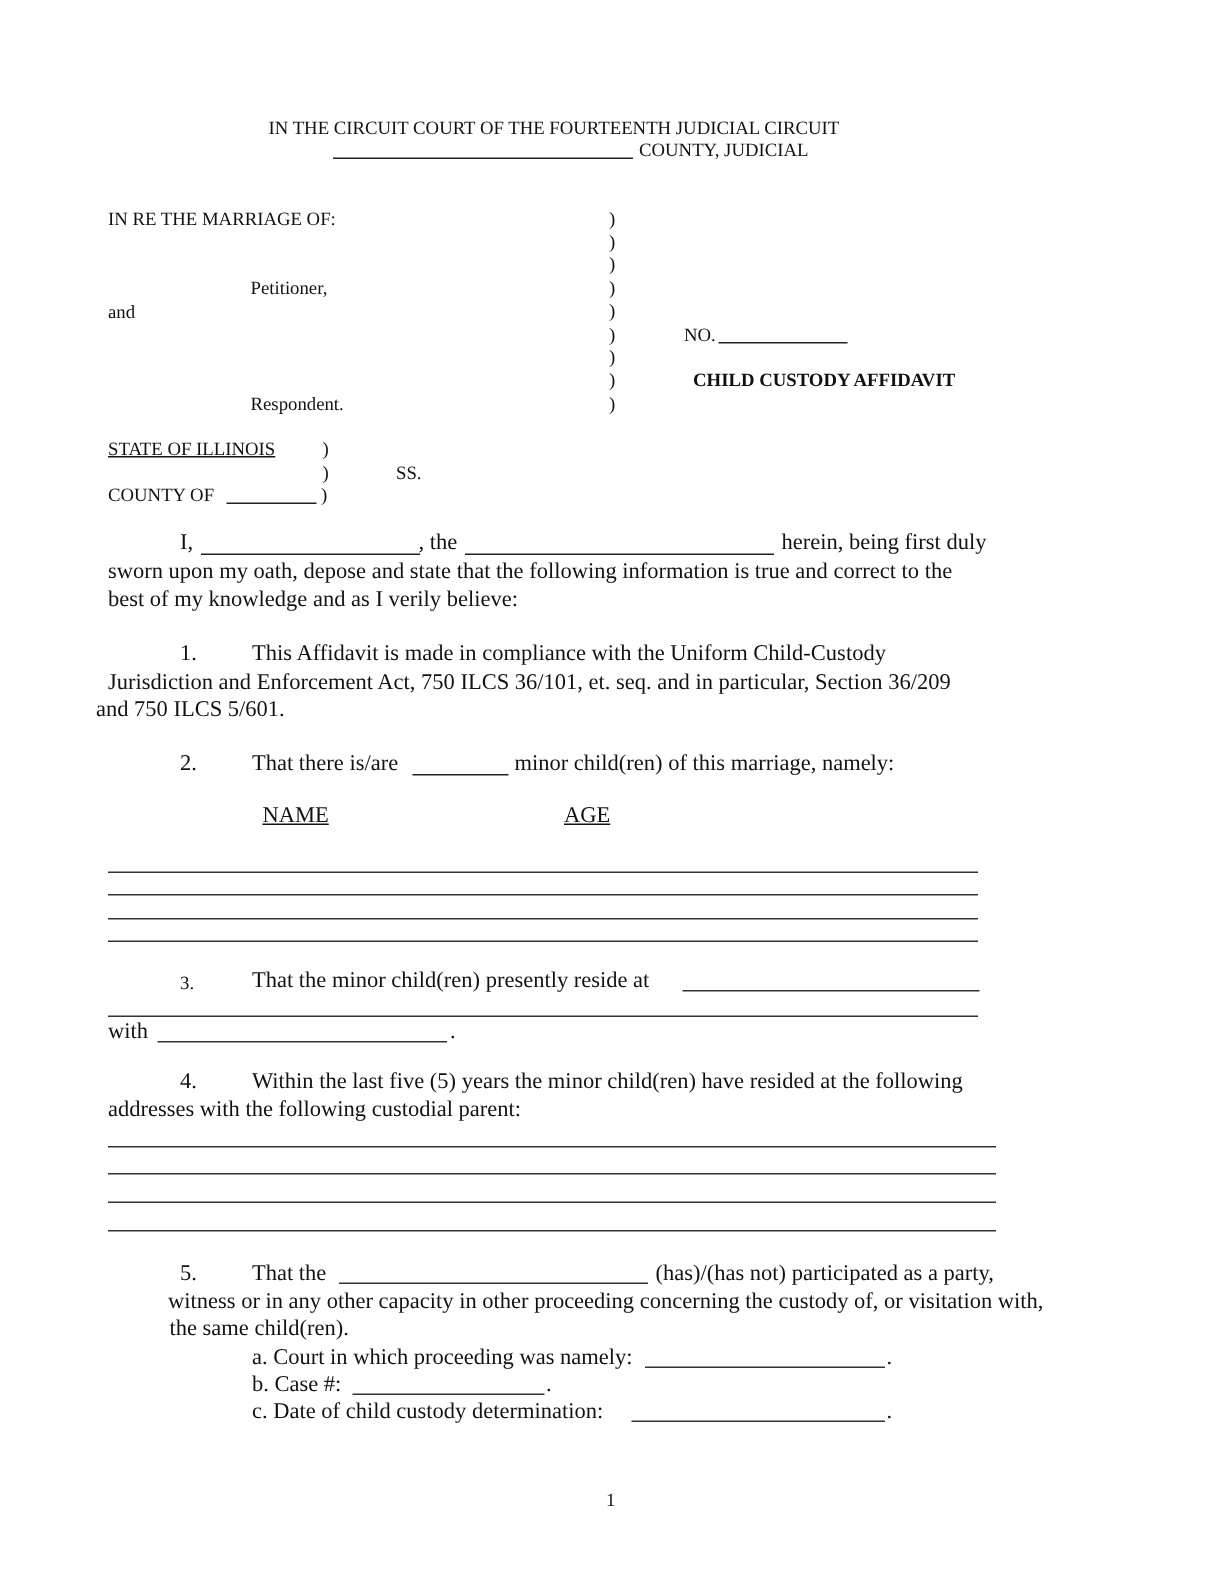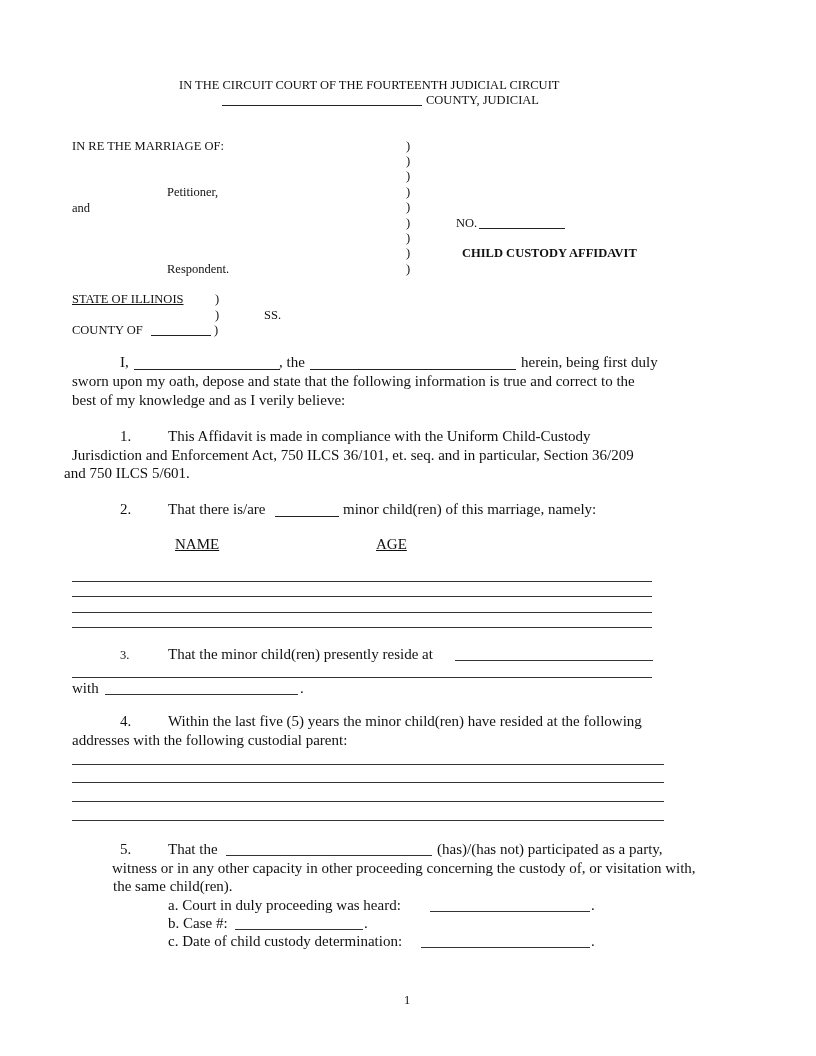--- a/index.html
+++ b/index.html
@@ -89,21 +89,21 @@
 <div class="rule" style="left:72px; top:801px; width:592px;"></div>
 <div class="rule" style="left:72px; top:820px; width:592px;"></div>
 
 <div class="abs md" style="left:120px; top:841px;">5.</div>
 <div class="abs md" style="left:168px; top:841px;">That the</div>
 <div class="rule" style="left:226px; top:855px; width:206px;"></div>
 <div class="abs md" style="left:437px; top:841px;">(has)/(has not) participated as a party,</div>
 <div class="abs md" style="left:72px; top:860px;margin-left:40px;">witness or in any other capacity in other proceeding concerning the custody of, or visitation with,</div>
 <div class="abs md" style="left:72px; top:878px;margin-left:41px;">the same child(ren).</div>
 
-<div class="abs md" style="left:168px; top:897px;">a. Court in duly proceeding was heard:</div>
+<div class="abs md" style="left:168px; top:897px;">a. Court in which proceeding was namely:</div>
 <div class="rule" style="left:430px; top:911px; width:160px;"></div>
 <div class="abs md" style="left:591px; top:897px;">.</div>
 
 <div class="abs md" style="left:168px; top:915px;">b. Case #:</div>
 <div class="rule" style="left:235px; top:929px; width:128px;"></div>
 <div class="abs md" style="left:364px; top:915px;">.</div>
 
 <div class="abs md" style="left:168px; top:933px;">c. Date of child custody determination:</div>
 <div class="rule" style="left:421px; top:947px; width:169px;"></div>
 <div class="abs md" style="left:591px; top:933px;">.</div>

